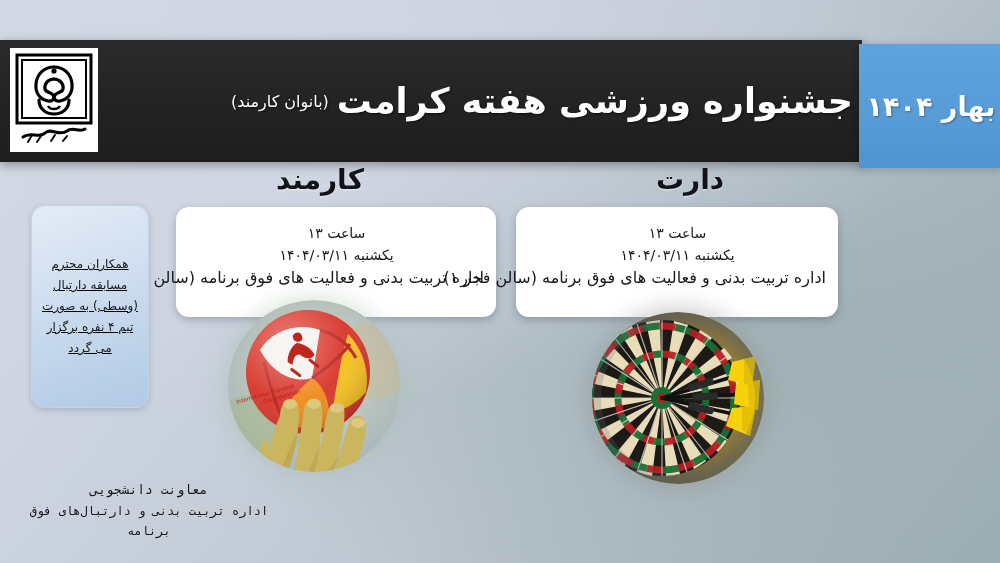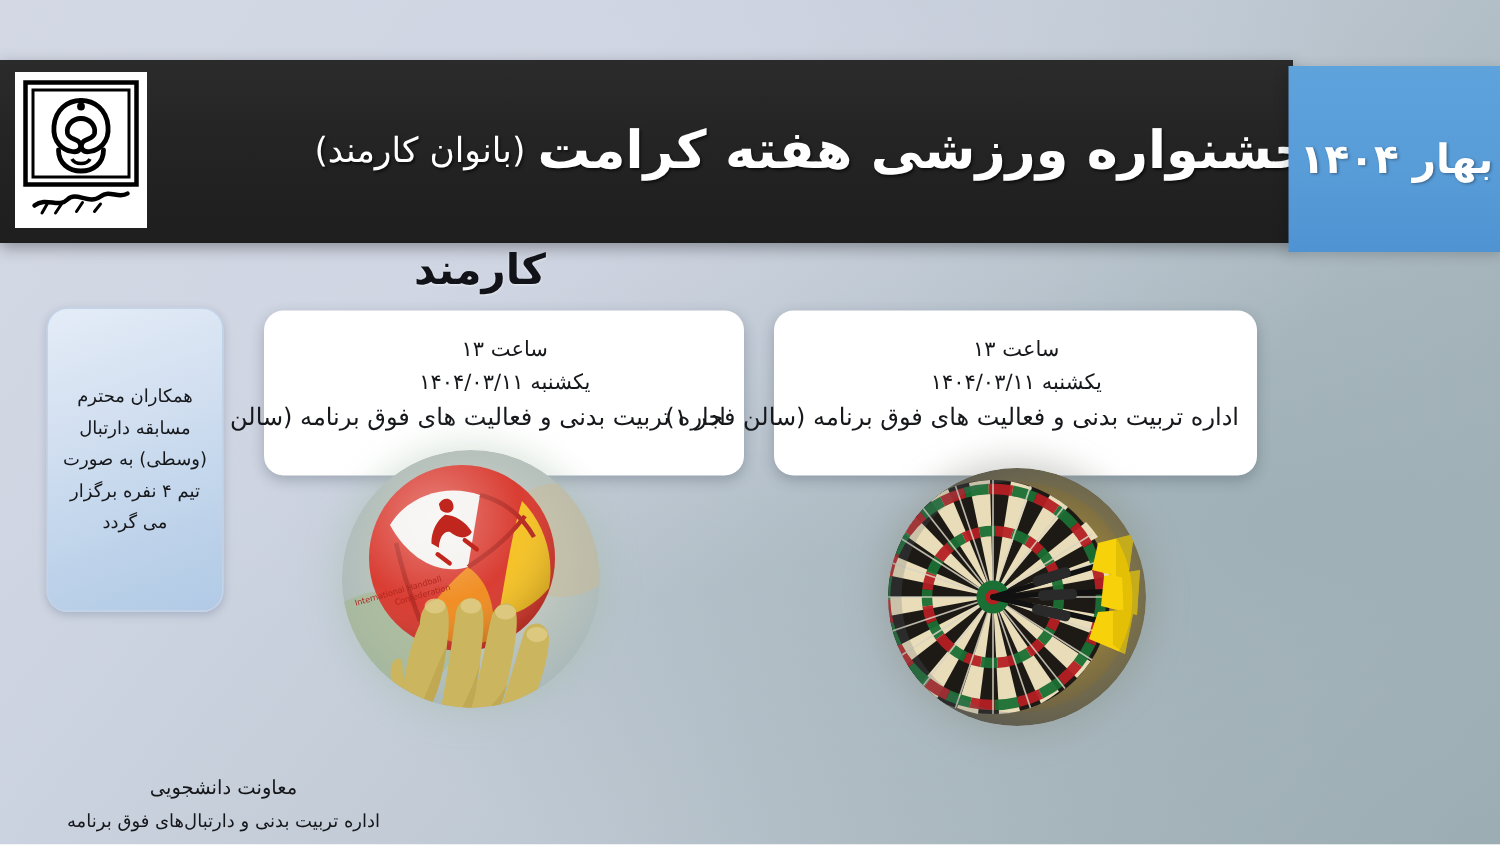--- a/index.html
+++ b/index.html
@@ -55,21 +55,21 @@
     white-space: nowrap;
     direction: rtl;
   }
   .title-main {
     font-size: 35px;
     font-weight: bold;
     letter-spacing: 0px;
     text-shadow: 1px 1px 2px rgba(0,0,0,0.6);
   }
   .title-sub {
-    font-size: 23px;
+    font-size: 16px;
     font-weight: normal;
     margin-right: 8px;
     text-shadow: 1px 1px 2px rgba(0,0,0,0.6);
   }
 
   #season-badge {
     position: absolute;
     left: 859px; top: 44px;
     width: 144px; height: 124px;
     background: linear-gradient(180deg, #5fa3dd 0%, #589cd8 55%, #4f93d2 100%);
@@ -123,20 +123,21 @@
     left: 31px; top: 205px;
     width: 118px; height: 203px;
     background: linear-gradient(160deg, #e4ecf7 0%, #d3e0f1 35%, #bed3ea 72%, #b2cae6 100%);
     border: 1px solid #c3d3e7;
     border-radius: 14px;
     box-shadow: 0 2px 6px rgba(40,60,90,0.22);
     display: flex;
     align-items: center;
     justify-content: center;
     direction: rtl;
+    text-decoration: underline;
   }
   #note-text {
     color: #15171b;
     font-size: 12px;
     line-height: 1.75;
     text-align: center;
     padding: 0 6px;
   }
 
   
@@ -171,25 +172,26 @@
   .photo-disc {
     position: absolute;
     inset: 0;
     border-radius: 50%;
     overflow: hidden;
   }
 
   
   #footer {
     position: absolute;
-    left: 24px; top: 515px;
+    left: 24px; top: 480px;
     width: 250px;
     direction: rtl;
     text-align: center;
     color: #14161a;
+    font-family: Liberation Mono, monospace;
   }
   .footer-line1 { font-size: 13px; line-height: 1.7; }
   .footer-line2 { font-size: 12px; line-height: 1.7; }
 </style>
 </head>
 <body>
 
 <div id="poster">
 
   <div id="header-bar">
@@ -212,20 +214,21 @@
 
     <div id="header-title">
       <span class="title-main">جشنواره ورزشی هفته کرامت</span>
       <span class="title-sub">(بانوان کارمند)</span>
     </div>
   </div>
 
   <div id="season-badge">بهار ۱۴۰۴</div>
 
   <div class="sport-heading" id="heading-dodgeball">کارمند</div>
+  <div class="sport-heading" id="heading-darts">دارت</div>
 
   <div class="info-card" id="card-dodgeball">
     <div class="card-line card-time">ساعت ۱۳</div>
     <div class="card-line card-date">یکشنبه ۱۴۰۴/۰۳/۱۱</div>
     <div class="card-line card-venue">اداره تربیت بدنی و فعالیت های فوق برنامه (سالن فجر ۱)</div>
   </div>
 
   <div class="info-card" id="card-darts">
     <div class="card-line card-time">ساعت ۱۳</div>
     <div class="card-line card-date">یکشنبه ۱۴۰۴/۰۳/۱۱</div>

